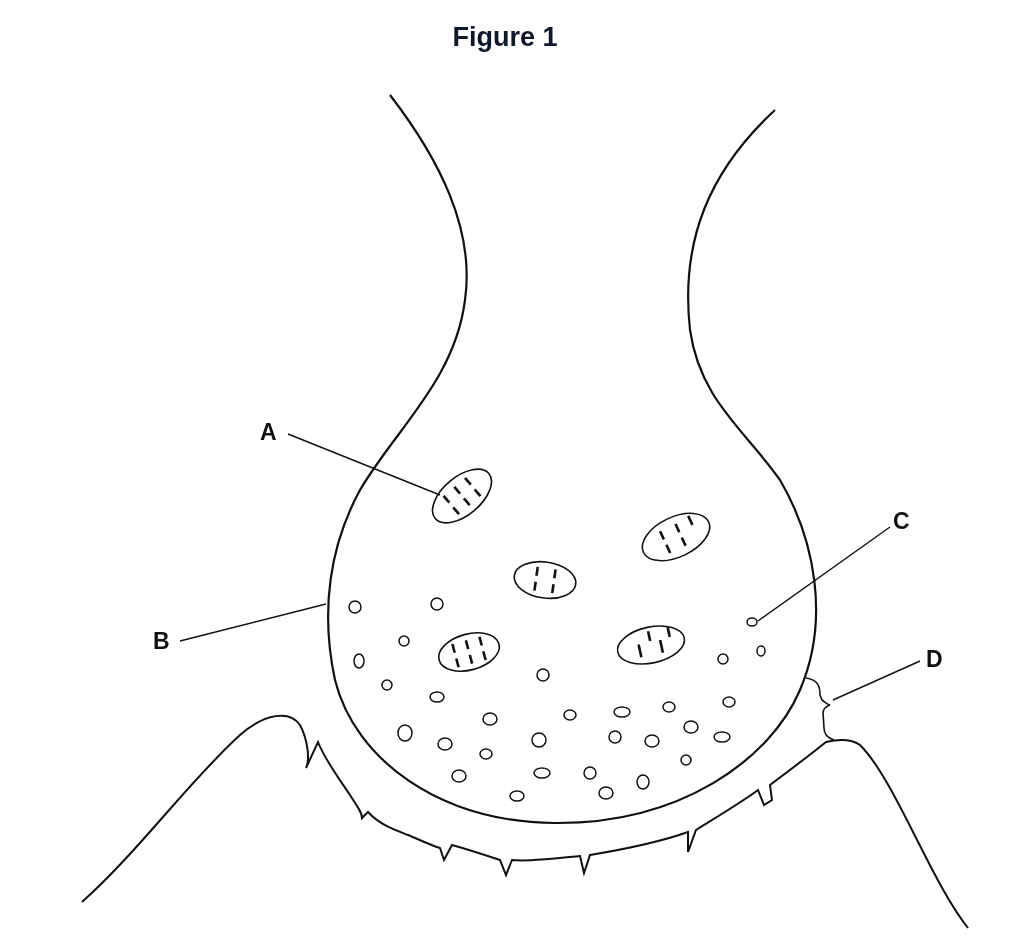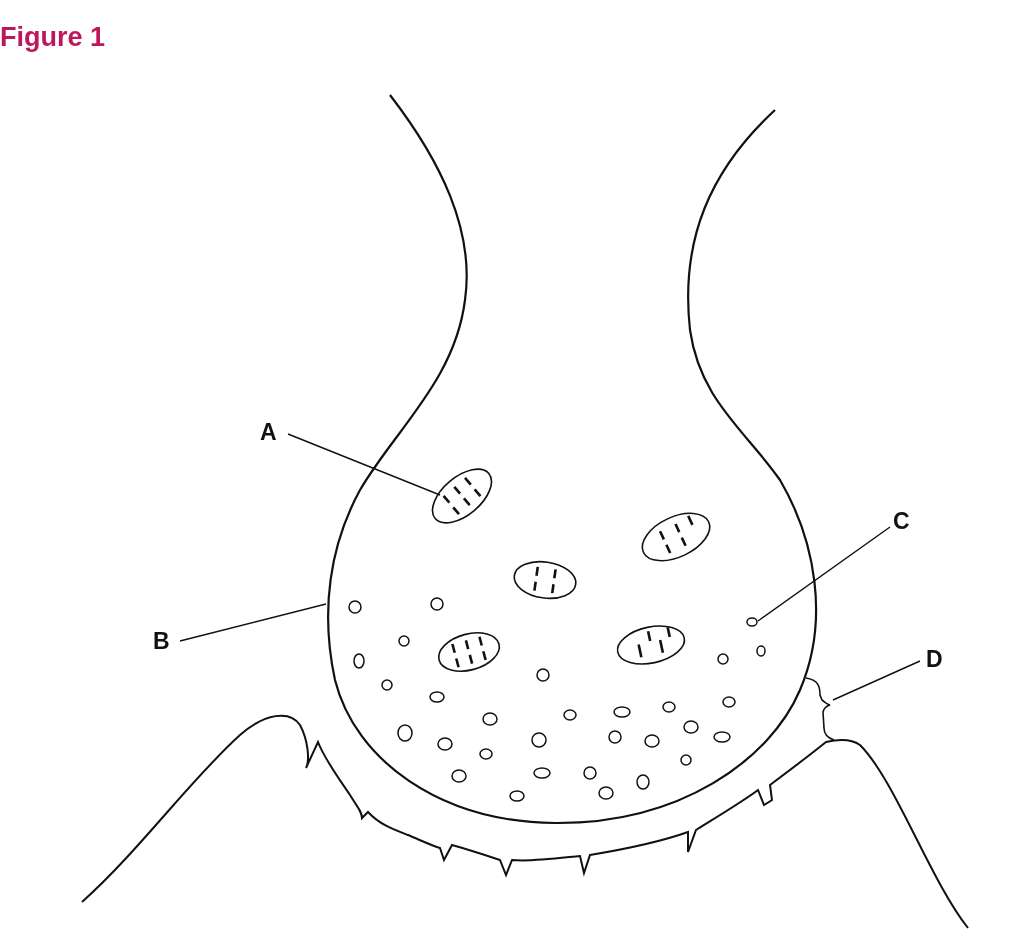--- a/index.html
+++ b/index.html
@@ -1,19 +1,19 @@
 <!DOCTYPE html>
 <html><head>
 <meta charset="utf-8">
 <style>
   html, body { margin: 0; padding: 0; background: #ffffff; }
   body { width: 1010px; height: 950px; position: relative; overflow: hidden;
          font-family: "Liberation Sans", sans-serif; }
-  .title { position: absolute; left: 0; width: 1010px; top: 22px; text-align: left;
-           font-weight: bold; font-size: 27px; color: #be185d; }
+  .title { position: absolute; left: 0; width: 1010px; top: 22px; text-align: center;
+           font-weight: bold; font-size: 27px; color: #0f172a; }
   svg { position: absolute; left: 0; top: 0; }
   .lbl { position: absolute; font-weight: bold; font-size: 23px; color: #111; line-height: 1; }
   .ln { stroke: #111; fill: none; }
 </style>
 </head>
 <body>
 
 <div class="title">Figure 1</div>
 
 <svg width="1010" height="950" viewBox="0 0 1010 950">

